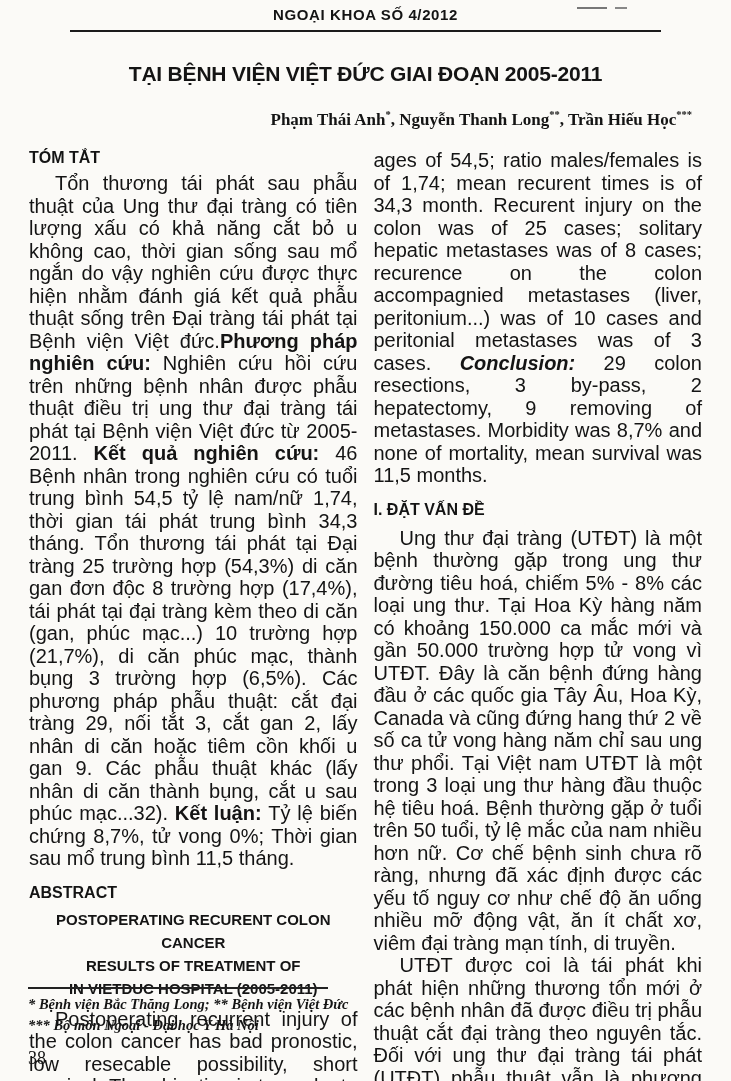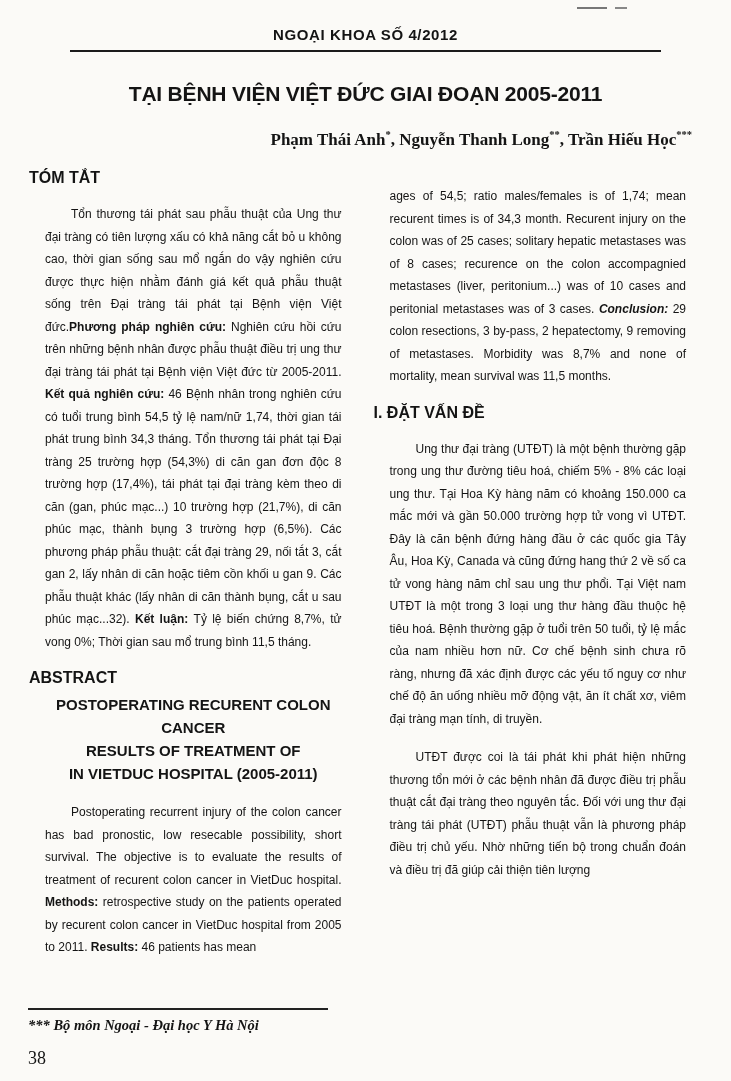--- a/index.html
+++ b/index.html
@@ -9,21 +9,21 @@
     margin:0 auto;
     background:#fbfaf7;
     color:#141414;
     font-family:"Liberation Sans",sans-serif;
     overflow:hidden;
     box-sizing:border-box;
   }
   .scan-dash{position:absolute;top:7px;right:124px;width:30px;height:0;border-top:2px solid #777;}
   .scan-dash::after{content:"";position:absolute;left:38px;top:-2px;width:12px;height:0;border-top:2px solid #888;}
   .journal-header{
-    padding-top:26px;
+    padding-top:6px;
     text-align:center;
     font-weight:bold;
     font-size:15px;
     letter-spacing:0.6px;
   }
   .header-rule{border-top:2px solid #1b1b1b;margin:7px 70px 0 70px;}
   .title{
     margin:26px 24px 0 24px;
     text-align:center;
     font-weight:bold;
@@ -45,22 +45,22 @@
     gap:16px;
     margin:20px 29px 0 29px;
   }
   .col{flex:1;min-width:0;}
   .colhead{
     font-size:16px;
     font-weight:bold;
     margin:0 0 5px 0;
   }
   .col p{
-    margin:16px;
-    font-size:12px;
+    margin:0;
+    font-size:20px;
     line-height:22.5px;
     text-align:justify;
   }
   .indent{text-indent:26px;}
   .abstract-head{margin-top:14px;margin-bottom:6px;}
   .abstract-title{
     text-align:center;
     font-weight:bold;
     font-size:15px;
     line-height:23px;
@@ -128,17 +128,18 @@
 
       <h2 class="section-head">I. ĐẶT VẤN ĐỀ</h2>
       <p class="indent"><span>Ung thư đại tràng (UTĐT) là một bệnh thường gặp trong ung thư đường tiêu hoá, chiếm 5% - 8% các loại ung thư. Tại Hoa Kỳ hàng năm có khoảng 150.000 ca mắc mới và gần 50.000 trường hợp tử vong vì UTĐT. Đây là căn bệnh đứng hàng đầu ở các quốc gia Tây Âu, Hoa Kỳ, Canada và cũng đứng hang thứ 2 về số ca tử vong hàng năm chỉ sau ung thư phổi. Tại Việt nam UTĐT là một trong 3 loại ung thư hàng đầu thuộc hệ tiêu hoá. Bệnh thường gặp ở tuổi trên 50 tuổi, tỷ lệ mắc của nam nhiều hơn nữ. Cơ chế bệnh sinh chưa rõ ràng, nhưng đã xác định được các yếu tố nguy cơ như chế độ ăn uống nhiều mỡ động vật, ăn ít chất xơ, viêm đại tràng mạn tính, di truyền.</span></p>
       <p class="indent"><span>UTĐT được coi là tái phát khi phát hiện những thương tổn mới ở các bệnh nhân đã được điều trị phẫu thuật cắt đại tràng theo nguyên tắc. Đối với ung thư đại tràng tái phát (UTĐT) phẫu thuật vẫn là phương pháp điều trị chủ yếu. Nhờ những tiến bộ trong chuẩn đoán và điều trị đã giúp cải thiện tiên lượng</span></p>
     </div>
 
   </div>
 
   <div class="footer">
     <div class="footnote-rule"></div>
+    <div class="footnote">* Bệnh viện Bắc Thăng Long; ** Bệnh viện Việt Đức</div>
     <div class="footnote">*** Bộ môn Ngoại - Đại học Y Hà Nội</div>
     <div class="page-number">38</div>
   </div>
 
 </div>
 
 </body></html>

